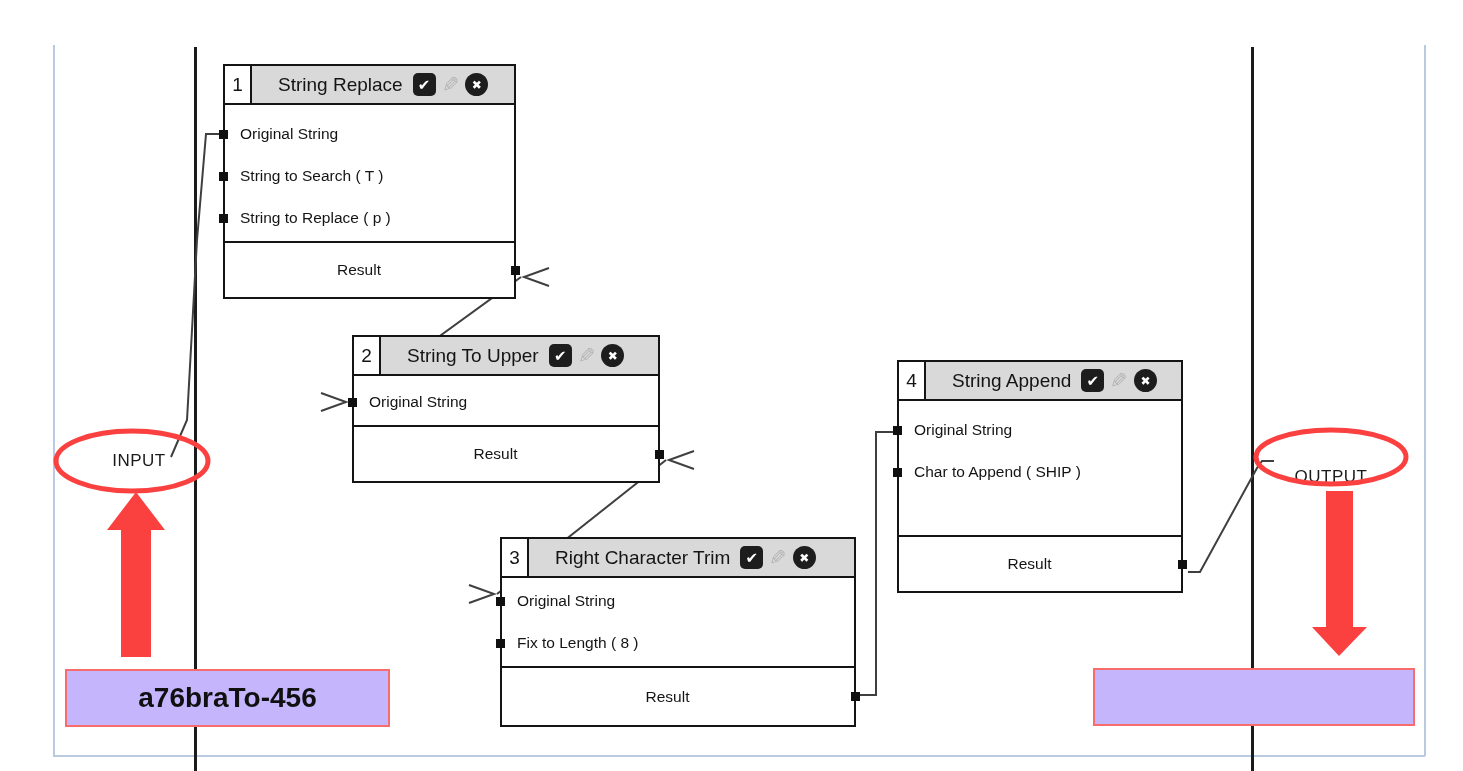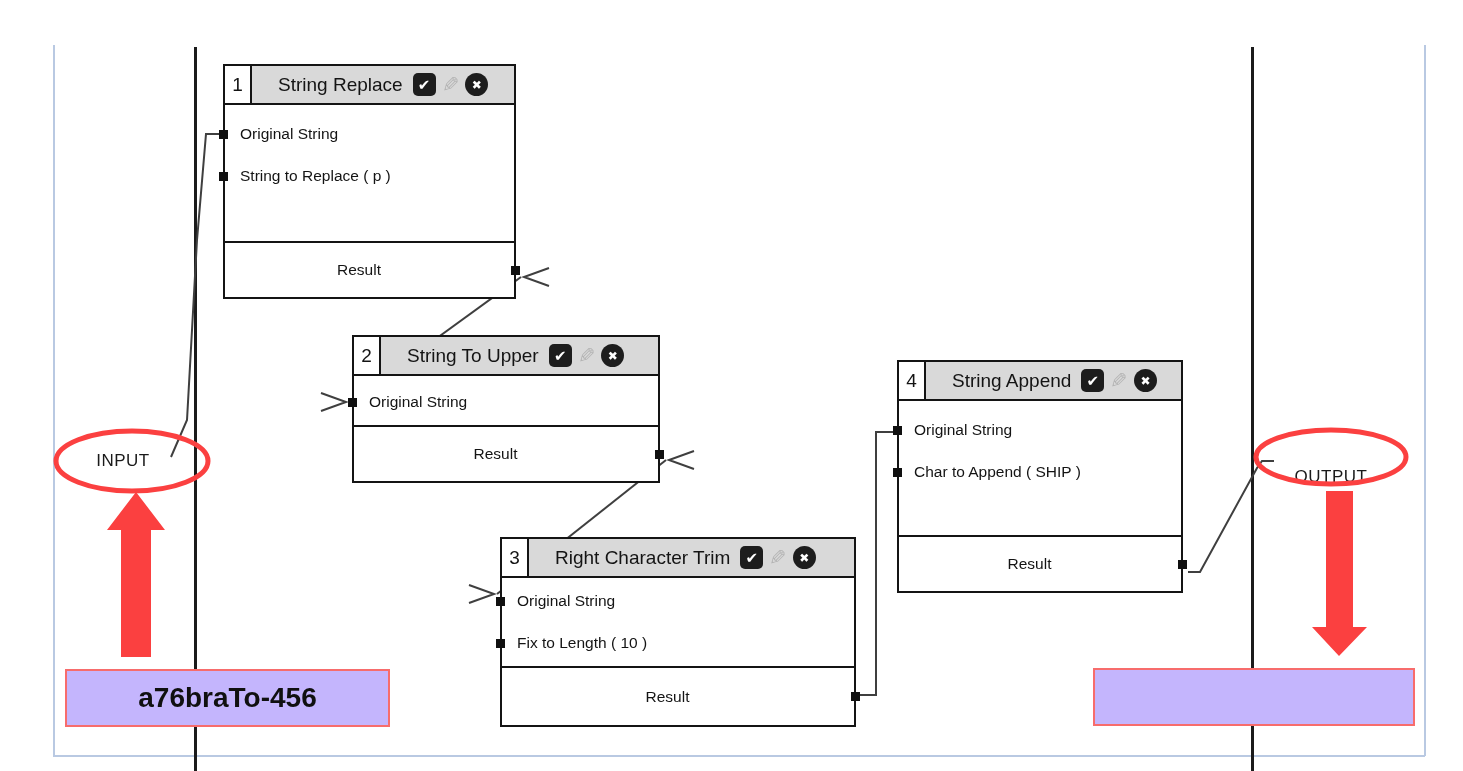--- a/index.html
+++ b/index.html
@@ -75,20 +75,24 @@
           </span>
       </span>
     </div>
     <div class="node-inputs" style="padding-top:8px;">
       <div class="input-row">
           <span class="port in"></span>
           <span>Original String</span>
         </div>
       <div class="input-row">
           <span class="port in"></span>
+          <span>String to Search ( T )</span>
+        </div>
+      <div class="input-row">
+          <span class="port in"></span>
           <span>String to Replace ( p )</span>
         </div>
     </div>
     <div class="node-result" style="height:56px;">
       <span>Result</span>
       <span class="port out"></span>
     </div>
   </div>
 
   <div class="node" style="left:352px;top:335px;width:308px;height:148px;">
@@ -131,21 +135,21 @@
           </span>
       </span>
     </div>
     <div class="node-inputs" style="padding-top:2px;">
       <div class="input-row">
           <span class="port in"></span>
           <span>Original String</span>
         </div>
       <div class="input-row">
           <span class="port in"></span>
-          <span>Fix to Length ( 10 )</span>
+          <span>Fix to Length ( 8 )</span>
         </div>
     </div>
     <div class="node-result" style="height:59px;">
       <span>Result</span>
       <span class="port out"></span>
     </div>
   </div>
 
   <div class="node" style="left:897px;top:360px;width:286px;height:233px;">
     <div class="node-header">
@@ -170,21 +174,21 @@
           <span class="port in"></span>
           <span>Char to Append ( SHIP )</span>
         </div>
     </div>
     <div class="node-result" style="height:56px;">
       <span>Result</span>
       <span class="port out"></span>
     </div>
   </div>
 
-  <div class="io-label" style="left:68px;top:451px;">INPUT</div>
+  <div class="io-label" style="left:84px;top:451px;">INPUT</div>
   <div class="io-label" style="left:1276px;top:467px;">OUTPUT</div>
 
   <div class="value-box" style="left:65px;top:669px;width:325px;">a76braTo-456</div>
   <div class="value-box" style="left:1093px;top:668px;width:322px;"></div>
 
   <svg class="layer" width="1463" height="771">
 
     <g fill="none" stroke="#3f3f3f" stroke-width="2">
       <path d="M549,268 L524,277 L549,286"></path>
       <path d="M321,393 L346,402 L321,411"></path>

